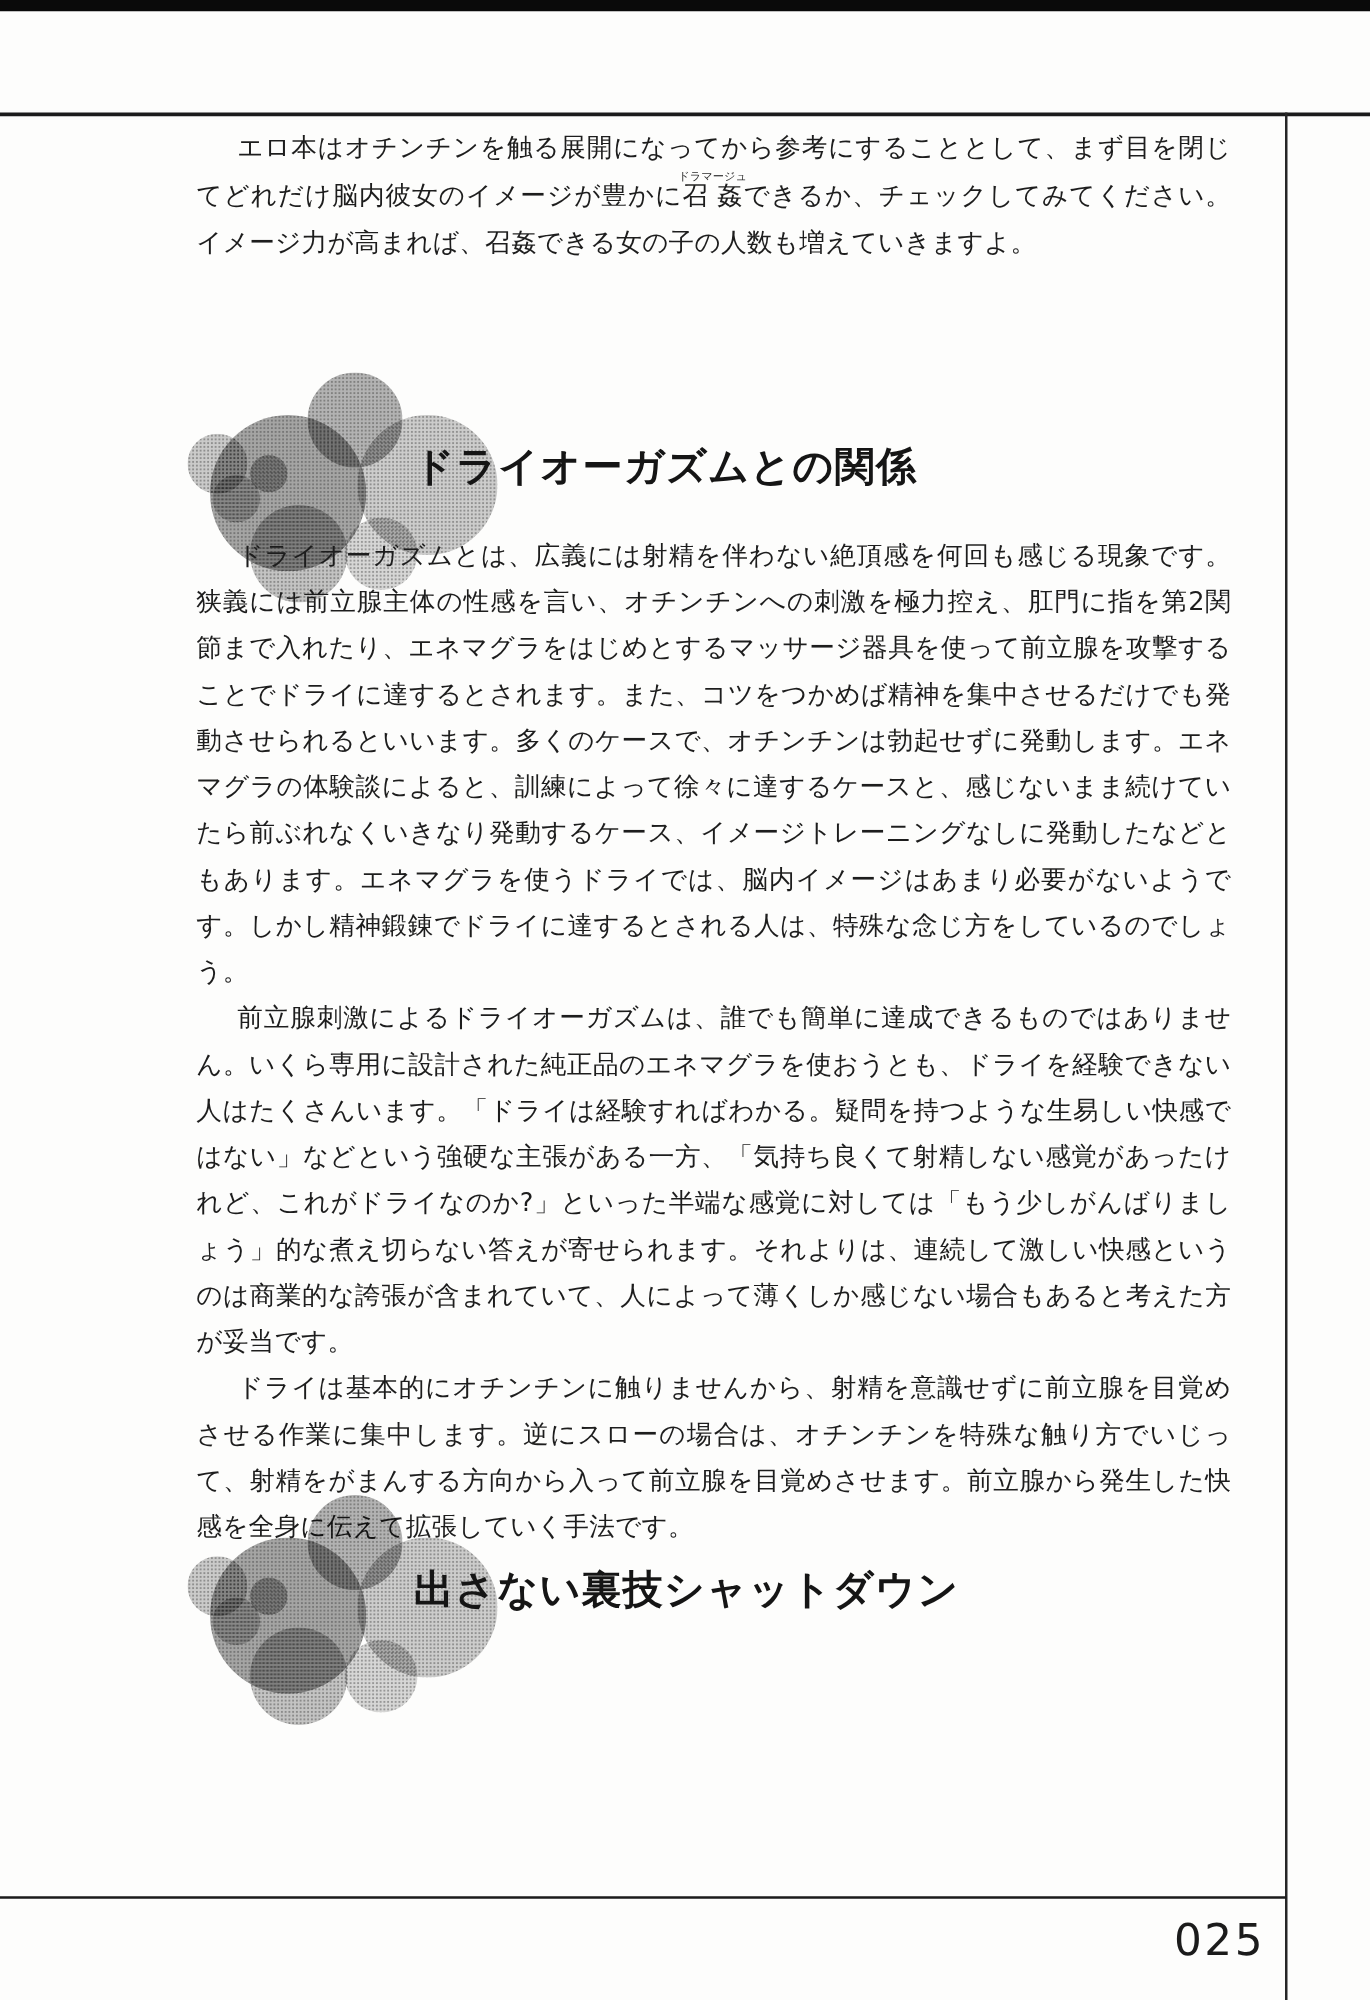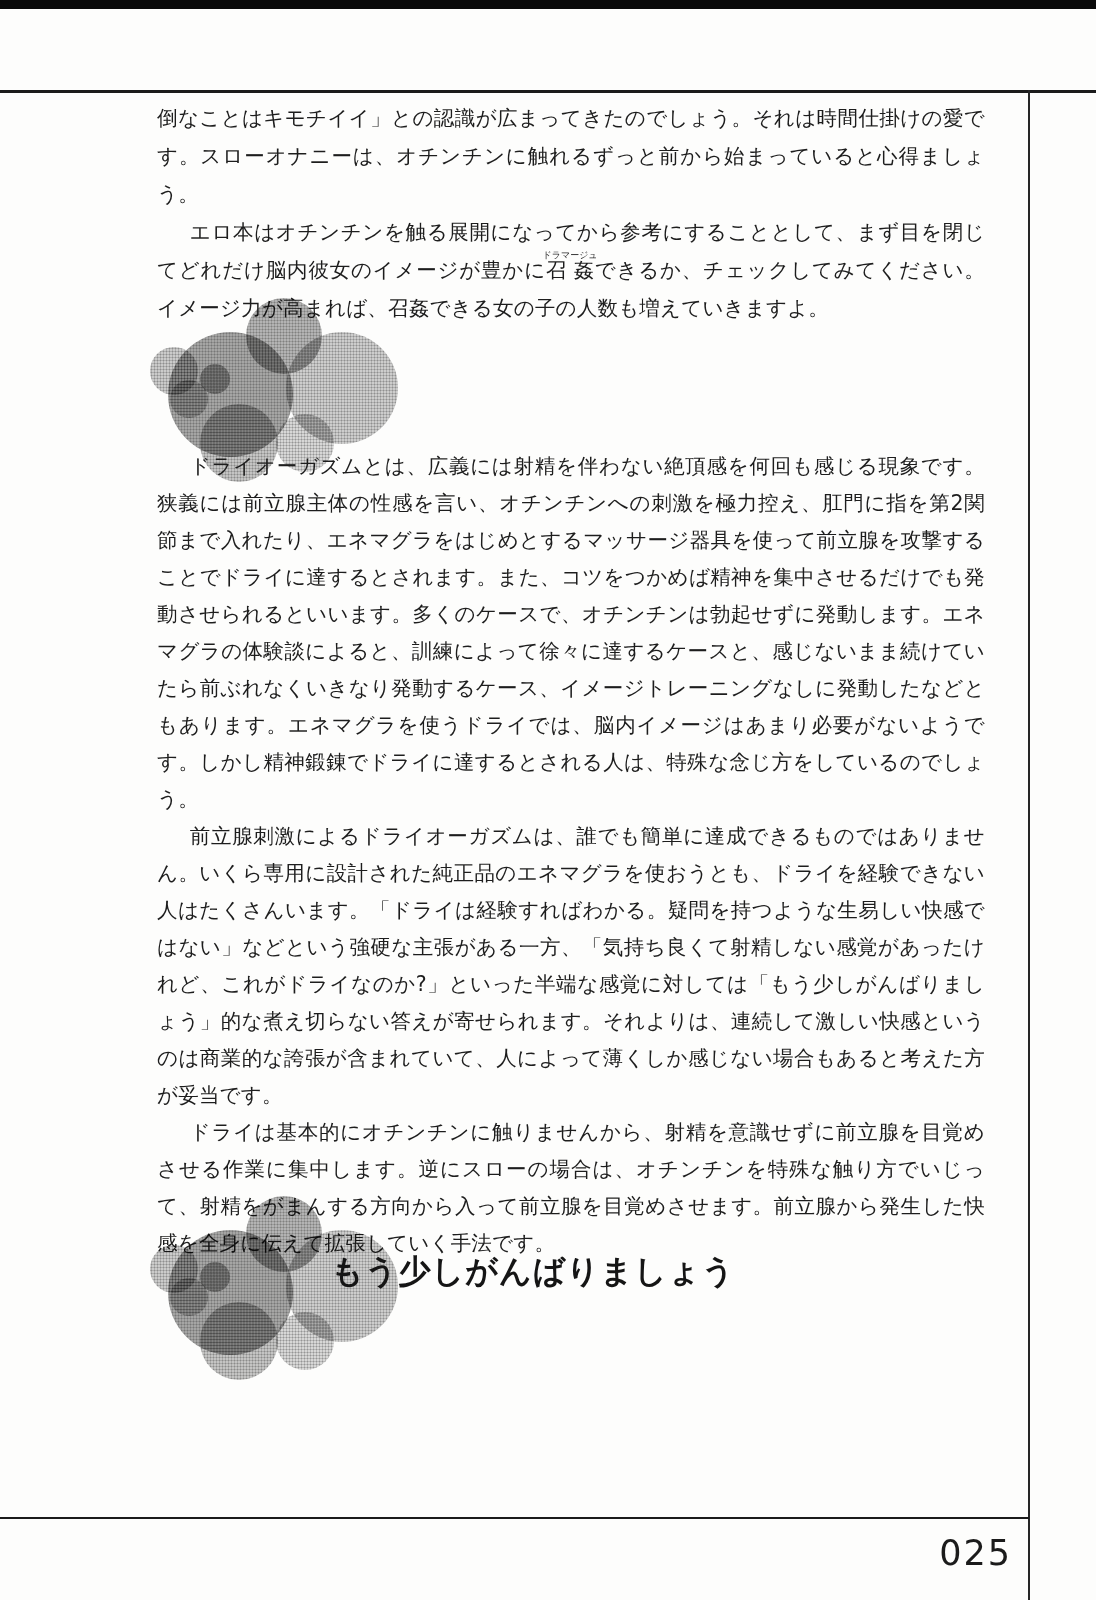--- a/index.html
+++ b/index.html
@@ -22,21 +22,21 @@
   
   .textblock{
     position:absolute;left:157px;width:828px;
     font-size:20.5px;line-height:38px;
     text-align:justify;word-break:break-all;
     letter-spacing:0.2px;
   }
   .textblock p{margin:0;}
   .indent{text-indent:1.6em;}
   .intro{top:99px;}
-  .body1{top:448px;line-height:37px;}
+  .body1{top:426px;line-height:37px;}
   .body2{top:1316px;}
 
   ruby rt{
     font-size:9px;letter-spacing:0;color:#2a2a2a;
     text-align:center;
   }
 
   
   .heading-group{position:absolute;left:148px;width:720px;height:190px;}
   .hg1{top:292px;}
@@ -72,53 +72,53 @@
 <body>
 
 <div class="page">
 
   <div class="top-edge"></div>
   <div class="rule rule-top"></div>
   <div class="rule rule-right"></div>
   <div class="rule rule-footer"></div>
 
   <div class="textblock intro">
-      <p class="para">倒なことはキモチイイ」との認識が広まってきたのでしょう。それは時間仕掛けの愛です。スローオナニーは、オチンチンに触れるずっと前から始まっていると心得ましょう。</p>
       <p class="para indent">エロ本はオチンチンを触る展開になってから参考にすることとして、まず目を閉じてどれだけ脳内彼女のイメージが豊かに<ruby>召姦<rt>ドラマージュ</rt></ruby>できるか、チェックしてみてください。イメージ力が高まれば、召姦できる女の子の人数も増えていきますよ。</p>
     </div>
 
   <div class="heading-group hg1">
     <div class="circles">
       <div class="dc dc1"></div>
       <div class="dc dc2"></div>
       <div class="dc dc3"></div>
       <div class="dc dc4"></div>
       <div class="dc dc5"></div>
       <div class="dc dc6"></div>
       <div class="dc dc7"></div>
       <div class="dc dc8"></div>
     </div>
+    <h2 class="section-title">ドライオーガズムとの関係</h2>
   </div>
 
   <div class="textblock body1">
       <p class="para indent">ドライオーガズムとは、広義には射精を伴わない絶頂感を何回も感じる現象です。狭義には前立腺主体の性感を言い、オチンチンへの刺激を極力控え、肛門に指を第2関節まで入れたり、エネマグラをはじめとするマッサージ器具を使って前立腺を攻撃することでドライに達するとされます。また、コツをつかめば精神を集中させるだけでも発動させられるといいます。多くのケースで、オチンチンは勃起せずに発動します。エネマグラの体験談によると、訓練によって徐々に達するケースと、感じないまま続けていたら前ぶれなくいきなり発動するケース、イメージトレーニングなしに発動したなどともあります。エネマグラを使うドライでは、脳内イメージはあまり必要がないようです。しかし精神鍛錬でドライに達するとされる人は、特殊な念じ方をしているのでしょう。</p>
       <p class="para indent">前立腺刺激によるドライオーガズムは、誰でも簡単に達成できるものではありません。いくら専用に設計された純正品のエネマグラを使おうとも、ドライを経験できない人はたくさんいます。「ドライは経験すればわかる。疑問を持つような生易しい快感ではない」などという強硬な主張がある一方、「気持ち良くて射精しない感覚があったけれど、これがドライなのか?」といった半端な感覚に対しては「もう少しがんばりましょう」的な煮え切らない答えが寄せられます。それよりは、連続して激しい快感というのは商業的な誇張が含まれていて、人によって薄くしか感じない場合もあると考えた方が妥当です。</p>
       <p class="para indent">ドライは基本的にオチンチンに触りませんから、射精を意識せずに前立腺を目覚めさせる作業に集中します。逆にスローの場合は、オチンチンを特殊な触り方でいじって、射精をがまんする方向から入って前立腺を目覚めさせます。前立腺から発生した快感を全身に伝えて拡張していく手法です。</p>
     </div>
 
   <div class="heading-group hg2">
     <div class="circles">
       <div class="dc dc1"></div>
       <div class="dc dc2"></div>
       <div class="dc dc3"></div>
       <div class="dc dc4"></div>
       <div class="dc dc5"></div>
       <div class="dc dc6"></div>
       <div class="dc dc7"></div>
       <div class="dc dc8"></div>
     </div>
-    <h2 class="section-title">もう少しがんばりましょう</h2>
+    <h2 class="section-title">出さない裏技シャットダウン</h2>
   </div>
 
 
   <div class="page-number">025</div>
 
 </div>
 
 </body></html>

